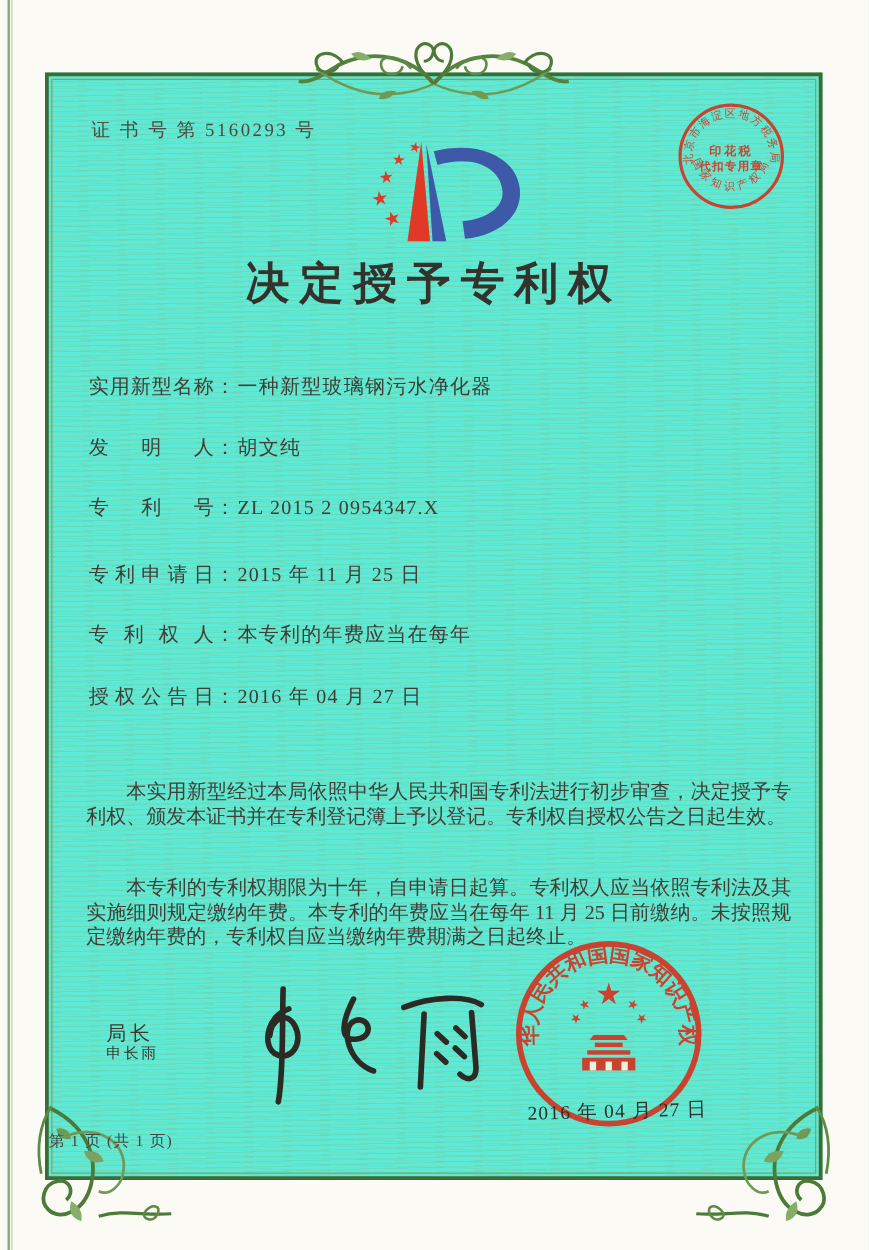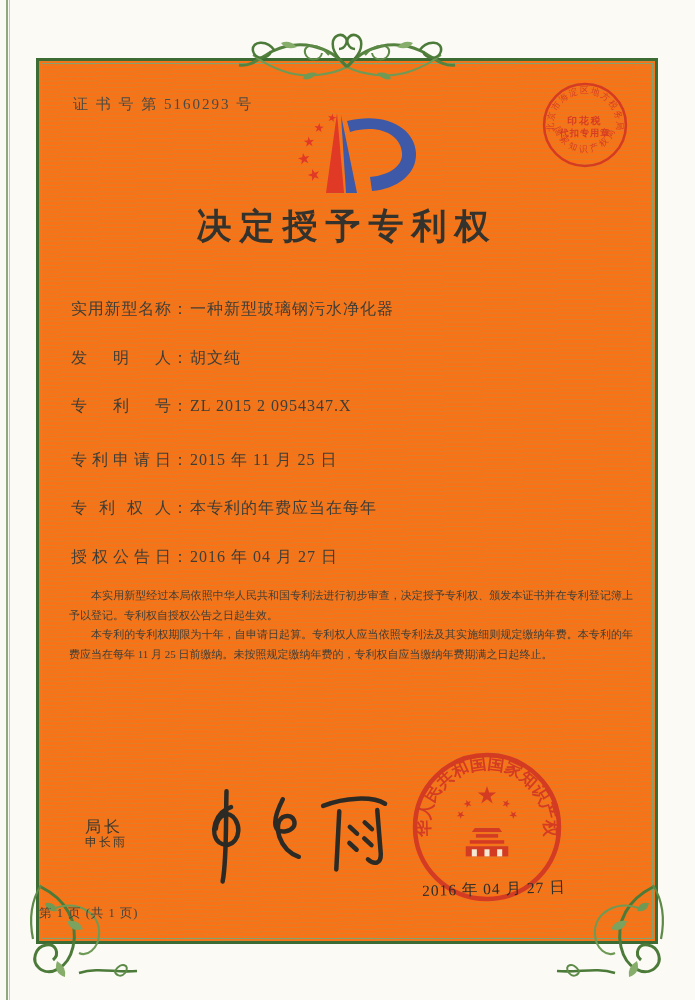--- a/index.html
+++ b/index.html
@@ -15,21 +15,21 @@
     font-family:"Liberation Serif","DejaVu Serif",serif;
     color:#3f3d36;
   }
   .page{position:relative;width:695px;height:1000px;background:#fbfaf5;}
   .page-edge{
     position:absolute;left:6px;top:0;bottom:0;width:4px;
     border-left:2px solid #8fa87e;border-right:1px solid #c2d1ab;
   }
   .cert{
     position:absolute;left:36px;top:58px;width:622px;height:886px;
-    background:#f97316;
+    background:#5eead4;
     border:3px solid var(--border-green);
   }
   .cert::before{ 
     content:"";position:absolute;inset:2px;border:1px solid #83a270;z-index:0;pointer-events:none;
   }
   .cert::after{ 
     content:"";position:absolute;inset:0;z-index:0;pointer-events:none;
     background:
       repeating-linear-gradient(178.5deg, rgba(141,160,103,0.17) 0 1px, transparent 1px 4px),
       repeating-linear-gradient(181.5deg, rgba(141,160,103,0.10) 0 1px, transparent 1px 5px);
@@ -44,21 +44,21 @@
   }
   .tax-seal{left:502px;top:20px;width:88px;height:88px;opacity:.92;}
   .logo{left:246px;top:50px;width:140px;height:94px;}
   .field{left:32px;font-size:16px;white-space:nowrap;color:#3f3d36;}
   .f0{top:238px}.f1{top:287px}.f2{top:335px}.f3{top:389px}.f4{top:437px}.f5{top:486px}
   .f-label{display:inline-block;width:100px;text-align:justify;text-align-last:justify;}
   .f-colon{display:inline-block;margin:0 2px 0 1px;}
   .f-value{letter-spacing:1px;}
   .paras{left:30px;top:525px;width:564px;}
   .paras p{
-    font-size:11px;line-height:19.5px;text-align:justify;text-indent:2em;color:#403e37;
+    font-size:16px;line-height:19.5px;text-align:justify;text-indent:2em;color:#403e37;margin-top:38px;
   }
   .sig-title{left:46px;top:740px;font-size:16px;letter-spacing:3px;color:#3a3830;margin-top:16px;}
   .sig-name{left:46px;top:773px;font-size:12px;letter-spacing:2px;color:#3a3830;}
   .sig-graphic{left:135px;top:712px;width:235px;height:120px;transform:rotate(-2deg);}
   .office-seal{left:372px;top:690px;width:152px;height:152px;opacity:.93;}
   .seal-date{
     left:383px;top:818px;font-size:15.5px;letter-spacing:1px;color:#2f2e29;
     transform:rotate(-1.5deg);z-index:3;white-space:nowrap;
   }
   .footer{left:0;top:844px;width:100%;text-align:left;font-size:12.5px;letter-spacing:1px;color:#45433c;font-family:Liberation Serif, serif;}

